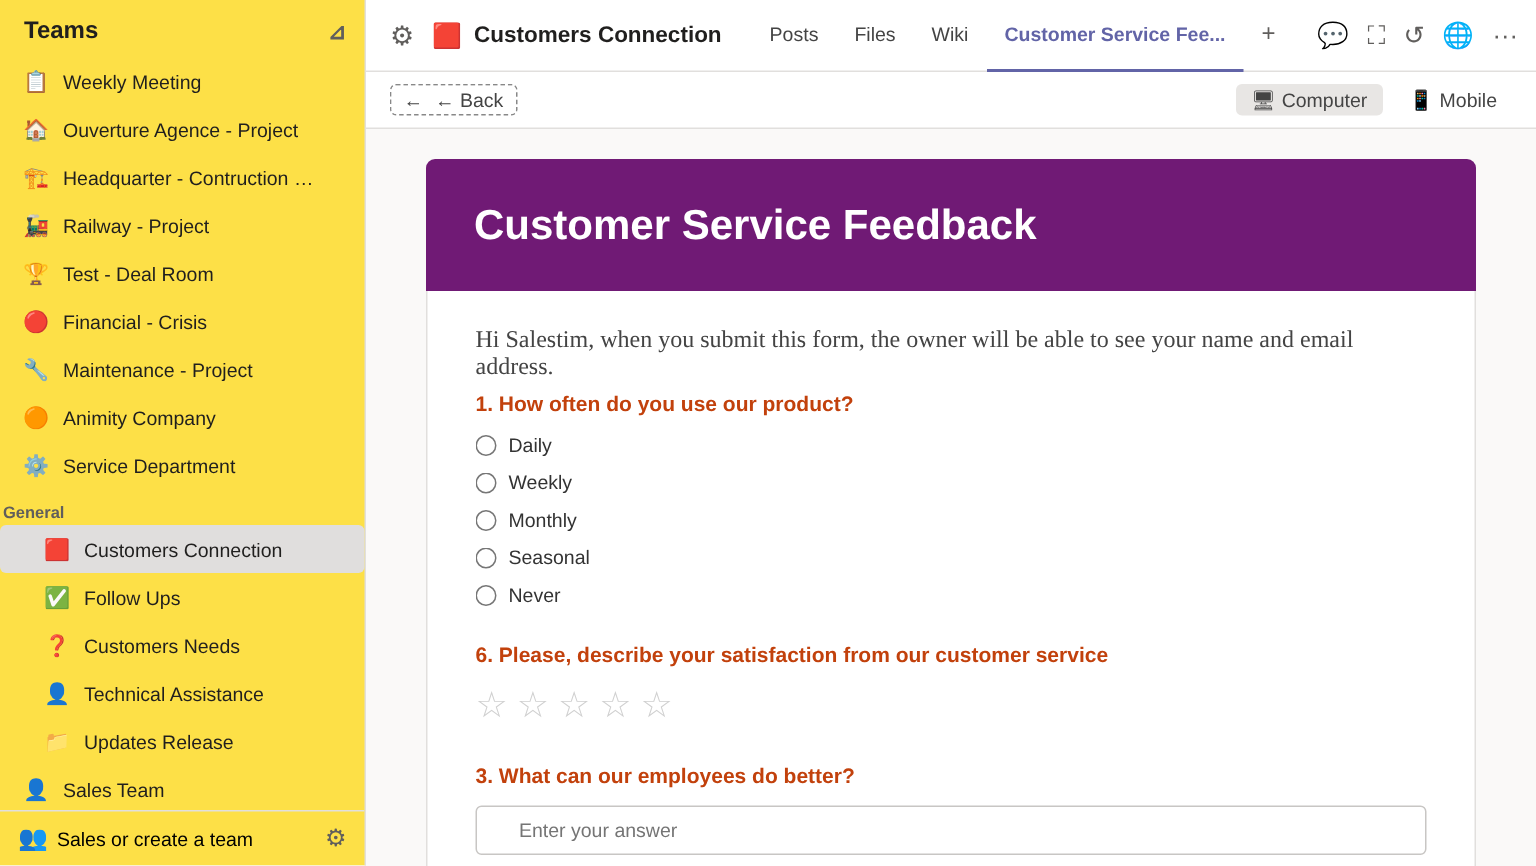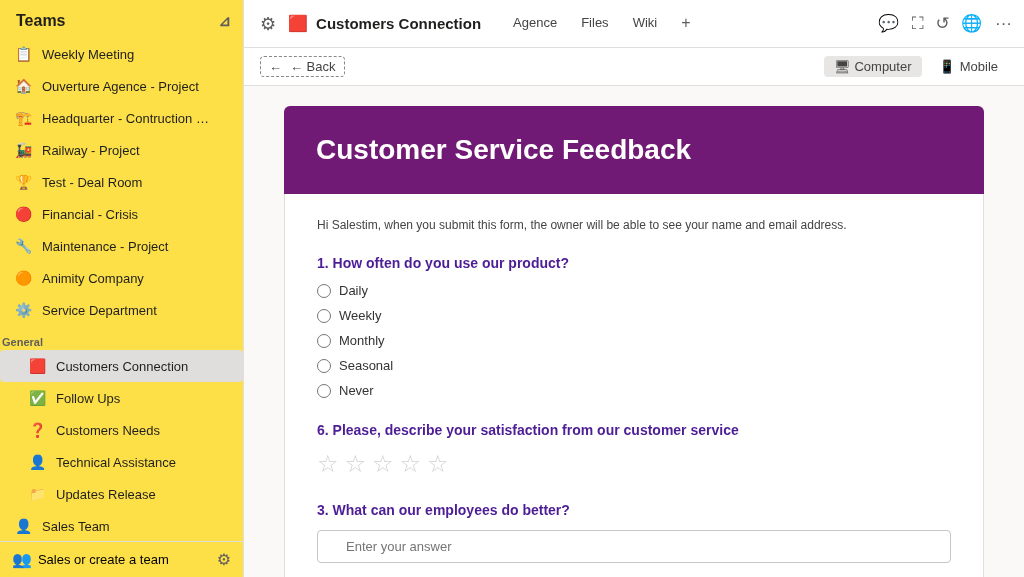--- a/index.html
+++ b/index.html
@@ -233,31 +233,32 @@
       color: #fff;
     }
     .form-body {
       background: #fff;
       border: 1px solid #e1dfdd;
       border-top: none;
       border-radius: 0 0 6px 6px;
       padding: 24px 32px;
     }
     .form-info {
-      font-size: 12px;
+      font-size: 16px;
       color: #444;
-      margin-bottom: 23px;
+      margin-bottom: 7px;
+      font-family: Liberation Serif, serif;
     }
     .form-question {
       margin-bottom: 24px;
     }
     .form-question h3 {
       font-size: 14px;
       font-weight: 600;
-      color: #4c1d95;
+      color: #c2410c;
       margin-bottom: 12px;
     }
     .radio-option {
       display: flex;
       align-items: center;
       gap: 8px;
       margin-bottom: 10px;
     }
     .radio-option input[type="radio"] {
       width: 14px;
@@ -380,23 +381,24 @@
   </div>
 </div>
 
 <div id="main">
 
   <div id="topbar">
     <span class="gear-btn">⚙</span>
     <span class="channel-icon">🟥</span>
     <span class="channel-name">Customers Connection</span>
     <div class="nav-links">
-      <div class="nav-link">Agence</div>
+      <div class="nav-link">Posts</div>
       <div class="nav-link">Files</div>
       <div class="nav-link">Wiki</div>
+      <div class="nav-link active">Customer Service Fee...</div>
       <div class="nav-link add">+</div>
     </div>
     <div class="topbar-actions">
       <span>💬</span>
       <span>⛶</span>
       <span>↺</span>
       <span>🌐</span>
       <span>···</span>
     </div>
   </div>

